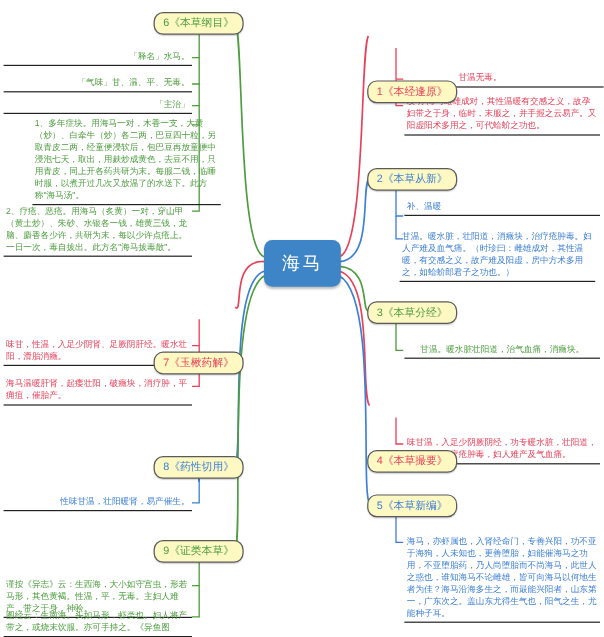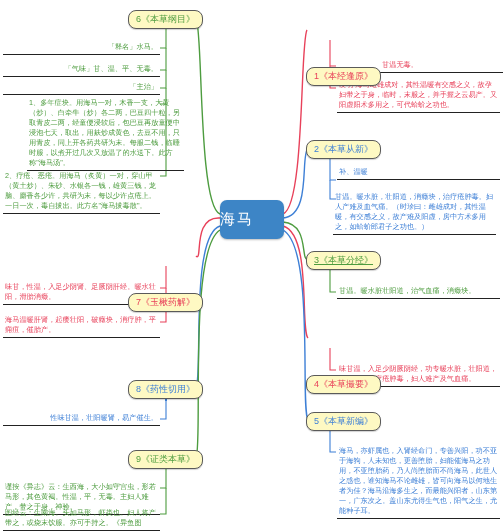--- a/index.html
+++ b/index.html
@@ -13,21 +13,21 @@
   svg.links{position:absolute;left:0;top:0;width:503px;height:531px;pointer-events:none;}
 
   
   .central{
     position:absolute;
     background:#3d85c6;
     color:#ffffff;
     border-radius:7px;
     font-size:15px;
     letter-spacing:2px;
-    display:flex;align-items:center;
+    display:flex;align-items:center;justify-content:center;
     box-shadow:0 1px 2px rgba(0,0,0,.25);
     z-index:6;
   }
 
   
   .topic{
     position:absolute;
     background:#fef9c3;
     border:1px solid #5a5a5a;
     border-radius:8px;
@@ -144,24 +144,24 @@
   <div class="topic blue" style="left:306px;top:140px;">
     <span>2《本草从新》</span>
   </div>
   <div class="leaf blue" style="left:337px;top:166px;width:163px;">
     <span>补、温暖</span>
   </div>
   <div class="leaf blue" style="left:333px;top:191px;width:163px;">
     <span>甘温。暖水脏，壮阳道，消癥块，治疗疮肿毒。妇人产难及血气痛。（时珍曰：雌雄成对，其性温暖，有交感之义，故产难及阳虚，房中方术多用之，如蛤蚧郎君子之功也。）</span>
   </div>
 
-  <div class="topic green" style="left:306px;top:251px;text-decoration:underline;">
+  <div class="topic green" style="left:306px;top:251px;">
     <span>3《本草分经》</span>
   </div>
-  <div class="leaf green" style="left:337px;top:285px;width:163px;">
+  <div class="leaf green" style="left:337px;top:285px;width:163px;text-align:center;">
     <span>甘温。暖水脏壮阳道，治气血痛，消癥块。</span>
   </div>
 
   <div class="topic red" style="left:306px;top:330px;">
     <span>4《本草撮要》</span>
   </div>
   <div class="leaf red" style="left:337px;top:363px;width:163px;">
     <span>味甘温，入足少阴厥阴经，功专暖水脏，壮阳道，消癥块，治疗疮肿毒，妇人难产及气血痛。</span>
   </div>
 

